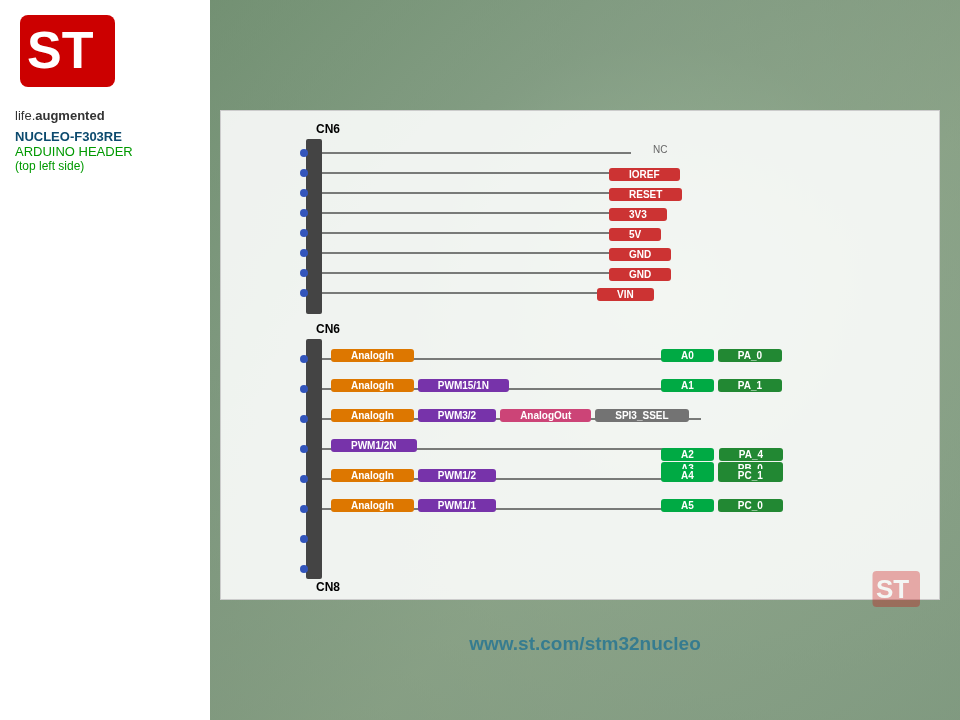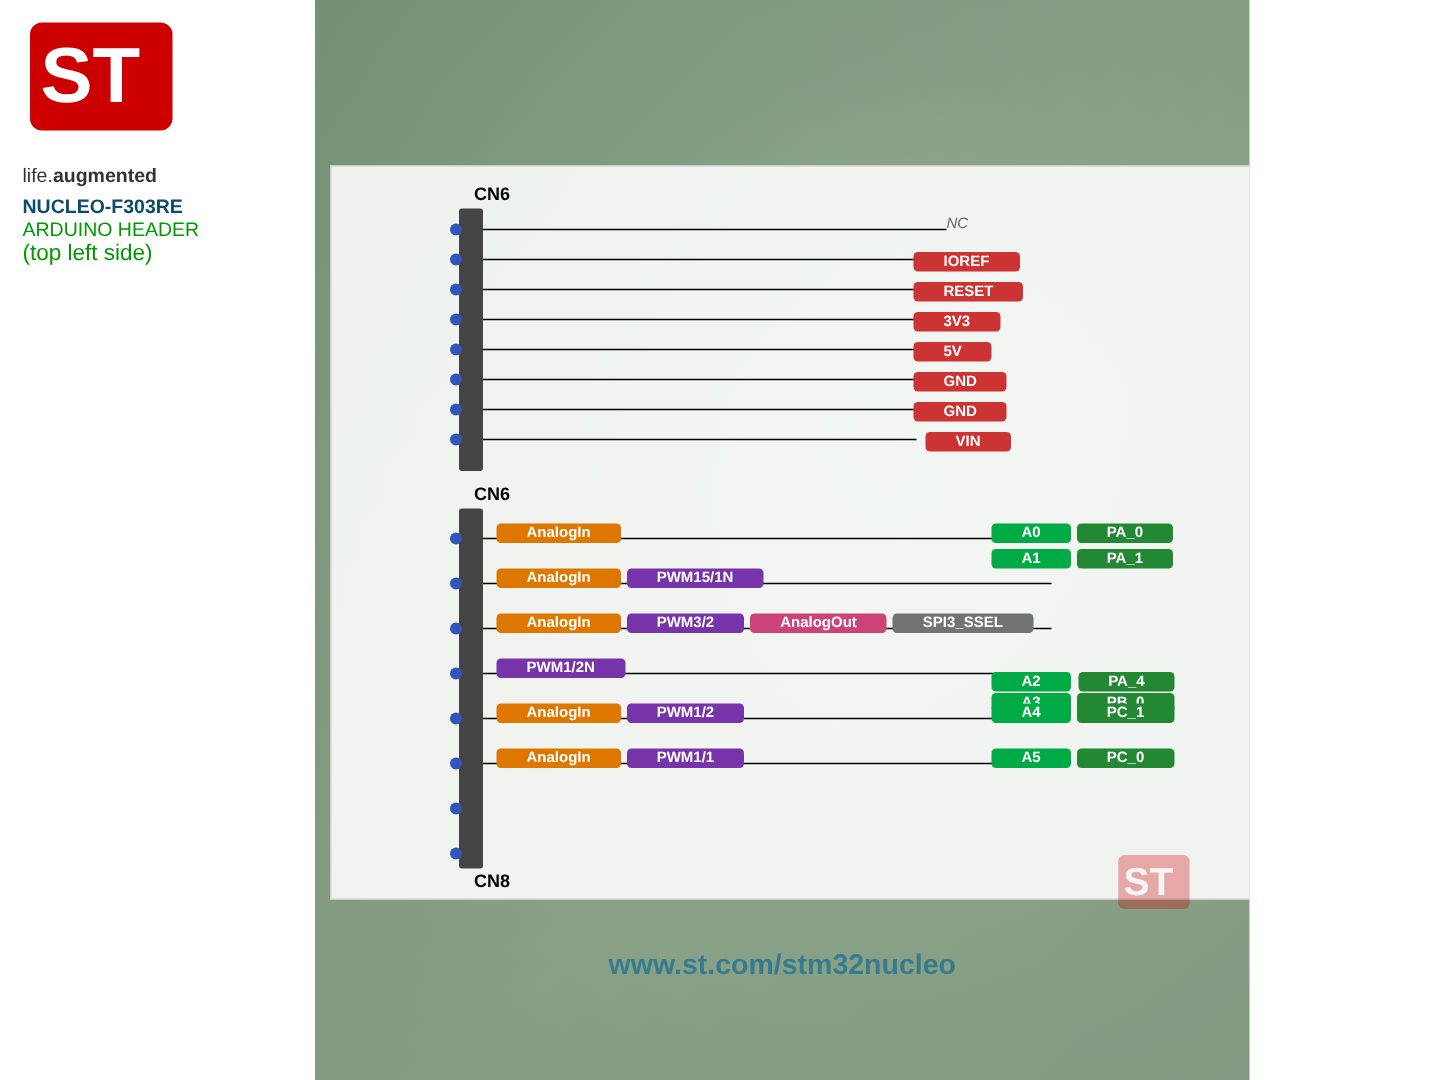--- a/index.html
+++ b/index.html
@@ -34,30 +34,30 @@
       margin-top: 4px;
     }
 
     .header-title {
       font-size: 13px;
       font-weight: normal;
       color: #009900;
     }
 
     .header-sub {
-      font-size: 15px;
+      font-size: 12px;
       color: #009900;
     }
 
     
     #main {
       position: absolute;
       left: 210px;
       top: 0;
-      width: 623px;
+      width: 750px;
       height: 720px;
       background: #b8c8b8;
       overflow: hidden;
     }
 
     .board-bg {
       position: absolute;
       left: 0; top: 0;
       width: 100%;
       height: 100%;
@@ -179,57 +179,57 @@
       <line x1="101" y1="278" x2="480" y2="278" stroke="#000" stroke-width="1"></line>
       <line x1="101" y1="308" x2="480" y2="308" stroke="#000" stroke-width="1"></line>
       <line x1="101" y1="338" x2="480" y2="338" stroke="#000" stroke-width="1"></line>
       <line x1="101" y1="368" x2="480" y2="368" stroke="#000" stroke-width="1"></line>
       <line x1="101" y1="398" x2="480" y2="398" stroke="#000" stroke-width="1"></line>
 
       <text x="95" y="480" font-family="Arial" font-size="12" font-weight="bold" fill="#000">CN8</text>
 
     </svg>
 
-    <div style="position:absolute; left:410px; top:33px; font-size:10px; color:#666; font-style:italic;">NC</div>
+    <div style="position:absolute; left:432px; top:33px; font-size:10px; color:#666; ">NC</div>
 
     <div style="position:absolute; left:388px; top:53px;">
       <span class="badge badge-red">IOREF</span>
     </div>
     <div style="position:absolute; left:388px; top:73px;">
       <span class="badge badge-red">RESET</span>
     </div>
     <div style="position:absolute; left:388px; top:93px;">
       <span class="badge badge-red">3V3</span>
     </div>
     <div style="position:absolute; left:388px; top:113px;">
       <span class="badge badge-red">5V</span>
     </div>
     <div style="position:absolute; left:388px; top:133px;">
       <span class="badge badge-red">GND</span>
     </div>
     <div style="position:absolute; left:388px; top:153px;">
       <span class="badge badge-red">GND</span>
     </div>
-    <div style="position:absolute; left:396px; top:173px;">
+    <div style="position:absolute; left:376px; top:173px;">
       <span class="badge badge-red">VIN</span>
     </div>
 
     <div style="position:absolute; left:110px; top:238px; display:flex; align-items:center; gap:4px;">
       <span class="badge badge-orange">AnalogIn</span>
     </div>
     <div style="position:absolute; left:440px; top:238px; display:flex; align-items:center; gap:4px;">
       <span class="badge badge-green-bright">A0</span>
       <span class="badge badge-green-dark">PA_0</span>
     </div>
 
     <div style="position:absolute; left:110px; top:268px; display:flex; align-items:center; gap:4px;">
       <span class="badge badge-orange">AnalogIn</span>
       <span class="badge badge-purple">PWM15/1N</span>
     </div>
-    <div style="position:absolute; left:440px; top:255px; display:flex; align-items:flex-end; gap:4px;">
+    <div style="position:absolute; left:440px; top:268px; display:flex; align-items:flex-end; gap:4px;">
       <span class="badge badge-green-bright">A1</span>
       <span class="badge badge-green-dark">PA_1</span>
     </div>
 
     <div style="position:absolute; left:110px; top:298px; display:flex; align-items:center; gap:4px;">
       <span class="badge badge-orange">AnalogIn</span>
       <span class="badge badge-purple">PWM3/2</span>
       <span class="badge badge-pink">AnalogOut</span>
       <span class="badge badge-teal">SPI3_SSEL</span>
     </div>

